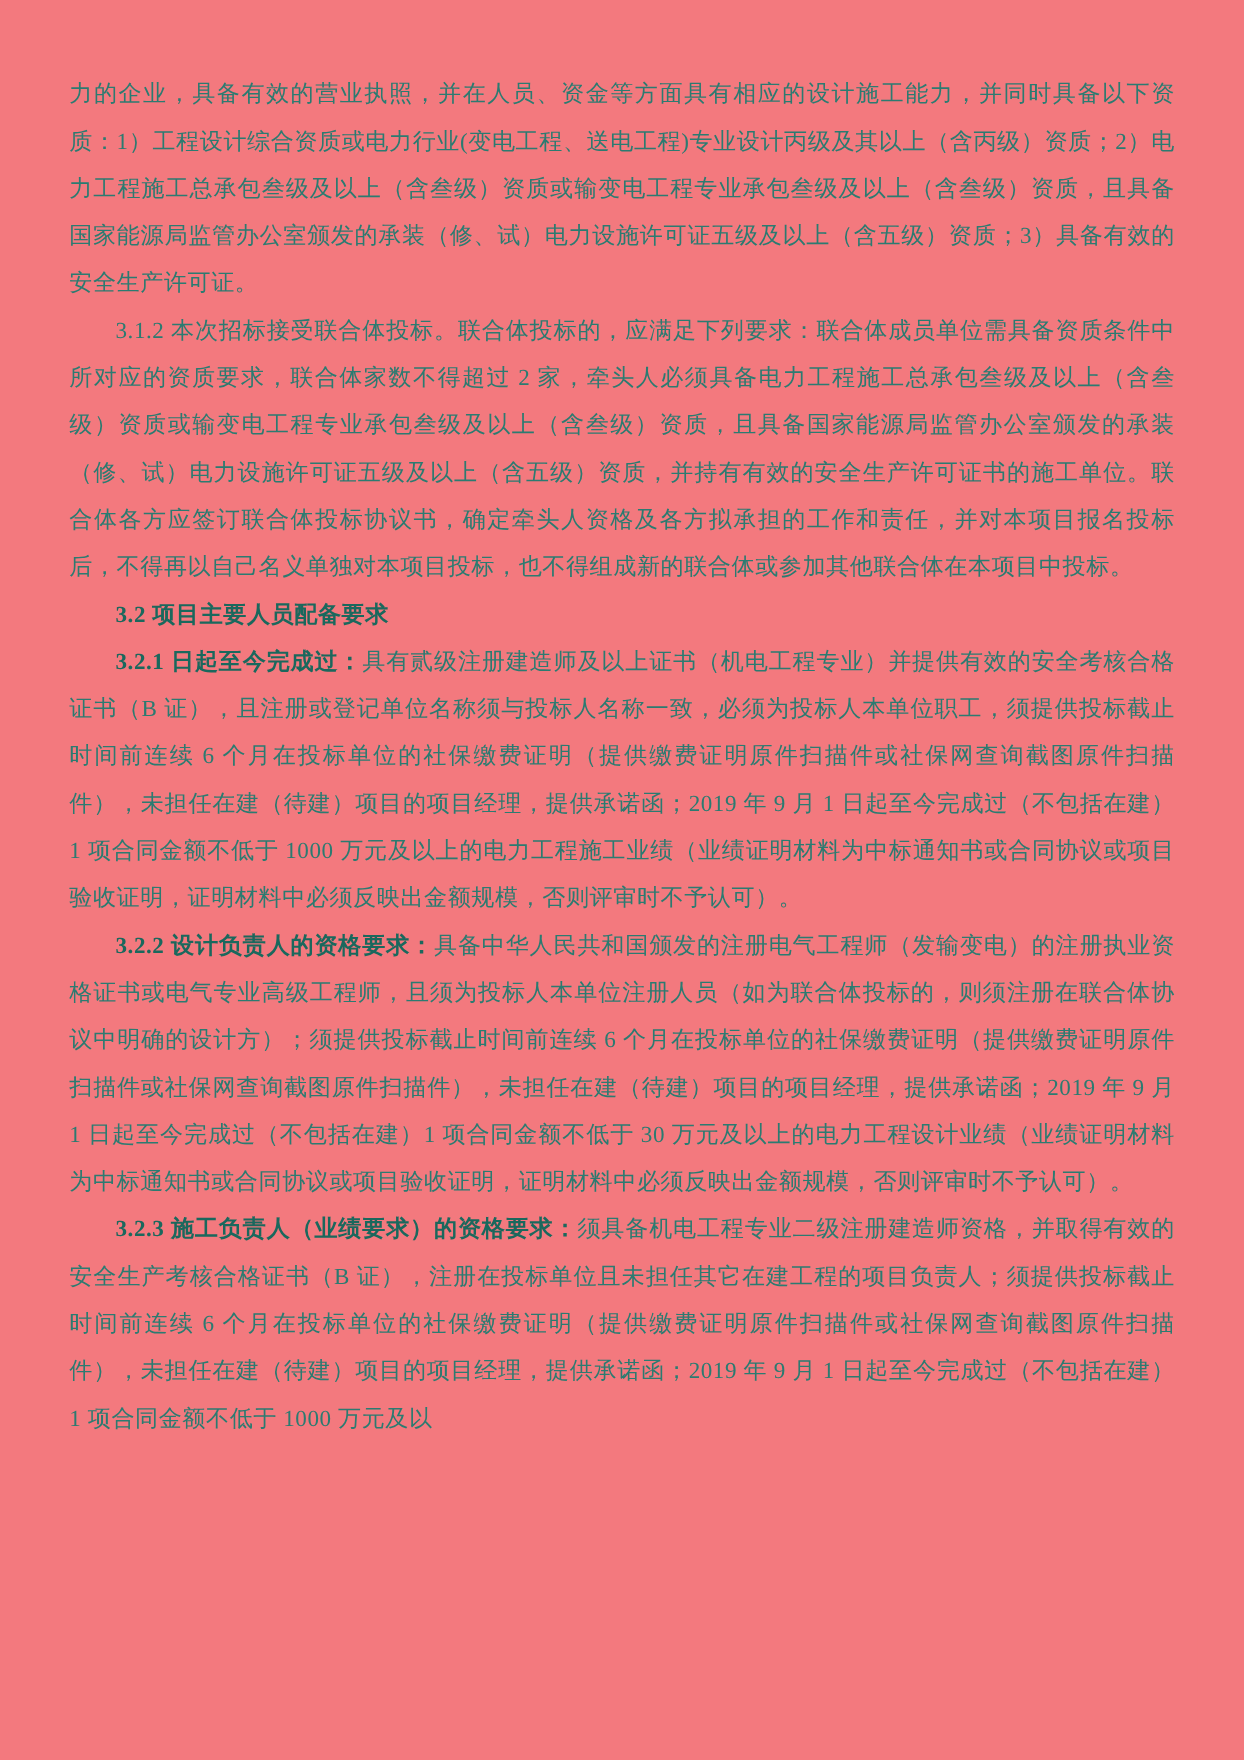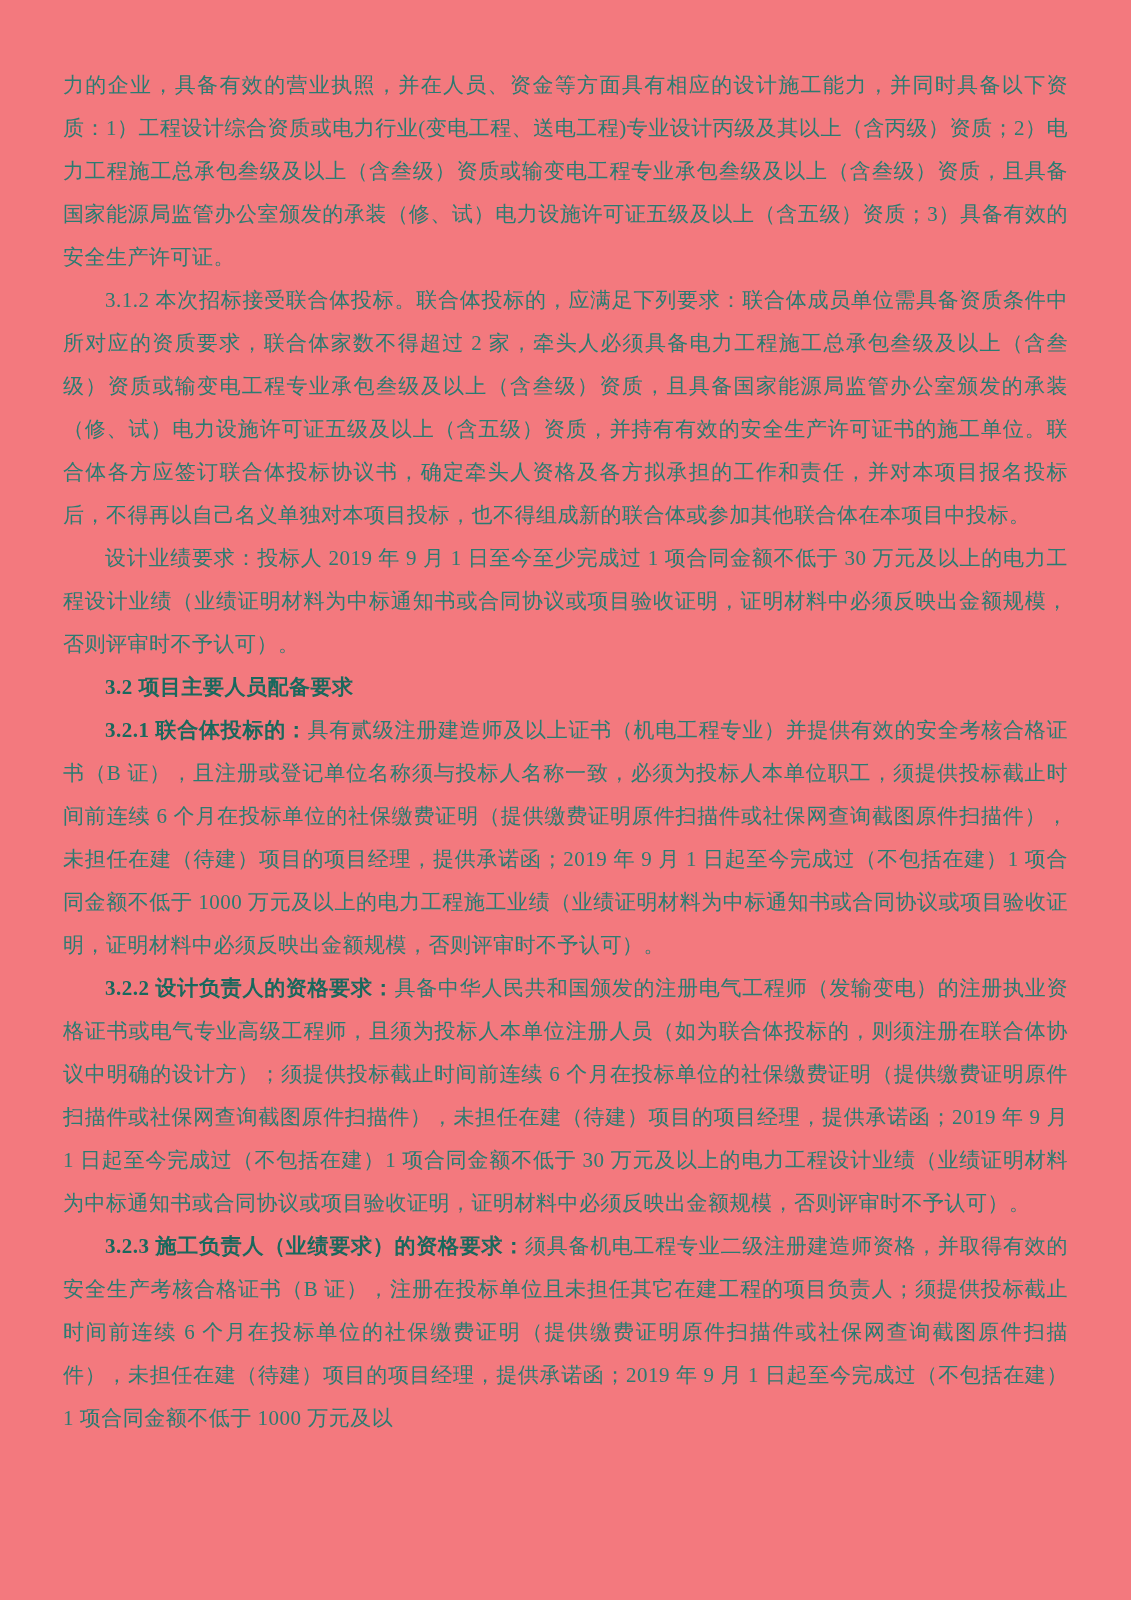--- a/index.html
+++ b/index.html
@@ -41,25 +41,24 @@
 <body>
 
 <div class="page">
   <div class="textblock">
 
     <p class="para"><span class="run">力的企业，具备有效的营业执照，并在人员、资金等方面具有相应的设计施工能力，并同时具备以下资质：1）工程设计综合资质或电力行业(变电工程、送电工程)专业设计丙级及其以上（含丙级）资质；2）电力工程施工总承包叁级及以上（含叁级）资质或输变电工程专业承包叁级及以上（含叁级）资质，且具备国家能源局监管办公室颁发的承装（修、试）电力设施许可证五级及以上（含五级）资质；3）具备有效的安全生产许可证。</span></p>
 
     <p class="para indent"><span class="run">3.1.2 本次招标接受联合体投标。联合体投标的，应满足下列要求：联合体成员单位需具备资质条件中所对应的资质要求，联合体家数不得超过 2 家，牵头人必须具备电力工程施工总承包叁级及以上（含叁级）资质或输变电工程专业承包叁级及以上（含叁级）资质，且具备国家能源局监管办公室颁发的承装（修、试）电力设施许可证五级及以上（含五级）资质，并持有有效的安全生产许可证书的施工单位。联合体各方应签订联合体投标协议书，确定牵头人资格及各方拟承担的工作和责任，并对本项目报名投标后，不得再以自己名义单独对本项目投标，也不得组成新的联合体或参加其他联合体在本项目中投标。</span></p>
 
 
-    <p class="para indent"><span class="run">设计业绩要求：投标人 2019 年 9 月 1 日至今至少完成过 1 项合同金额不低于 30 万元及以上的电力工程设计业绩（业绩证明材料为中标通知书或合同协议或项目验收证明，证明材料中必须反映出金额规模，否则评审时不予认可）。</span></p>
 
 
     <p class="para indent"><span class="lead">3.2 项目主要人员配备要求</span></p>
 
-    <p class="para indent"><span class="lead">3.2.1 联合体投标的：</span><span class="run">具有贰级注册建造师及以上证书（机电工程专业）并提供有效的安全考核合格证书（B 证），且注册或登记单位名称须与投标人名称一致，必须为投标人本单位职工，须提供投标截止时间前连续 6 个月在投标单位的社保缴费证明（提供缴费证明原件扫描件或社保网查询截图原件扫描件），未担任在建（待建）项目的项目经理，提供承诺函；2019 年 9 月 1 日起至今完成过（不包括在建）1 项合同金额不低于 1000 万元及以上的电力工程施工业绩（业绩证明材料为中标通知书或合同协议或项目验收证明，证明材料中必须反映出金额规模，否则评审时不予认可）。</span></p>
+    <p class="para indent"><span class="lead">3.2.1 日起至今完成过：</span><span class="run">具有贰级注册建造师及以上证书（机电工程专业）并提供有效的安全考核合格证书（B 证），且注册或登记单位名称须与投标人名称一致，必须为投标人本单位职工，须提供投标截止时间前连续 6 个月在投标单位的社保缴费证明（提供缴费证明原件扫描件或社保网查询截图原件扫描件），未担任在建（待建）项目的项目经理，提供承诺函；2019 年 9 月 1 日起至今完成过（不包括在建）1 项合同金额不低于 1000 万元及以上的电力工程施工业绩（业绩证明材料为中标通知书或合同协议或项目验收证明，证明材料中必须反映出金额规模，否则评审时不予认可）。</span></p>
 
     <p class="para indent"><span class="lead">3.2.2 设计负责人的资格要求：</span><span class="run">具备中华人民共和国颁发的注册电气工程师（发输变电）的注册执业资格证书或电气专业高级工程师，且须为投标人本单位注册人员（如为联合体投标的，则须注册在联合体协议中明确的设计方）；须提供投标截止时间前连续 6 个月在投标单位的社保缴费证明（提供缴费证明原件扫描件或社保网查询截图原件扫描件），未担任在建（待建）项目的项目经理，提供承诺函；2019 年 9 月 1 日起至今完成过（不包括在建）1 项合同金额不低于 30 万元及以上的电力工程设计业绩（业绩证明材料为中标通知书或合同协议或项目验收证明，证明材料中必须反映出金额规模，否则评审时不予认可）。</span></p>
 
     <p class="para indent"><span class="lead">3.2.3 施工负责人（业绩要求）的资格要求：</span><span class="run">须具备机电工程专业二级注册建造师资格，并取得有效的安全生产考核合格证书（B 证），注册在投标单位且未担任其它在建工程的项目负责人；须提供投标截止时间前连续 6 个月在投标单位的社保缴费证明（提供缴费证明原件扫描件或社保网查询截图原件扫描件），未担任在建（待建）项目的项目经理，提供承诺函；2019 年 9 月 1 日起至今完成过（不包括在建）1 项合同金额不低于 1000 万元及以</span></p>
 
   </div>
 </div>
 
 </body></html>

